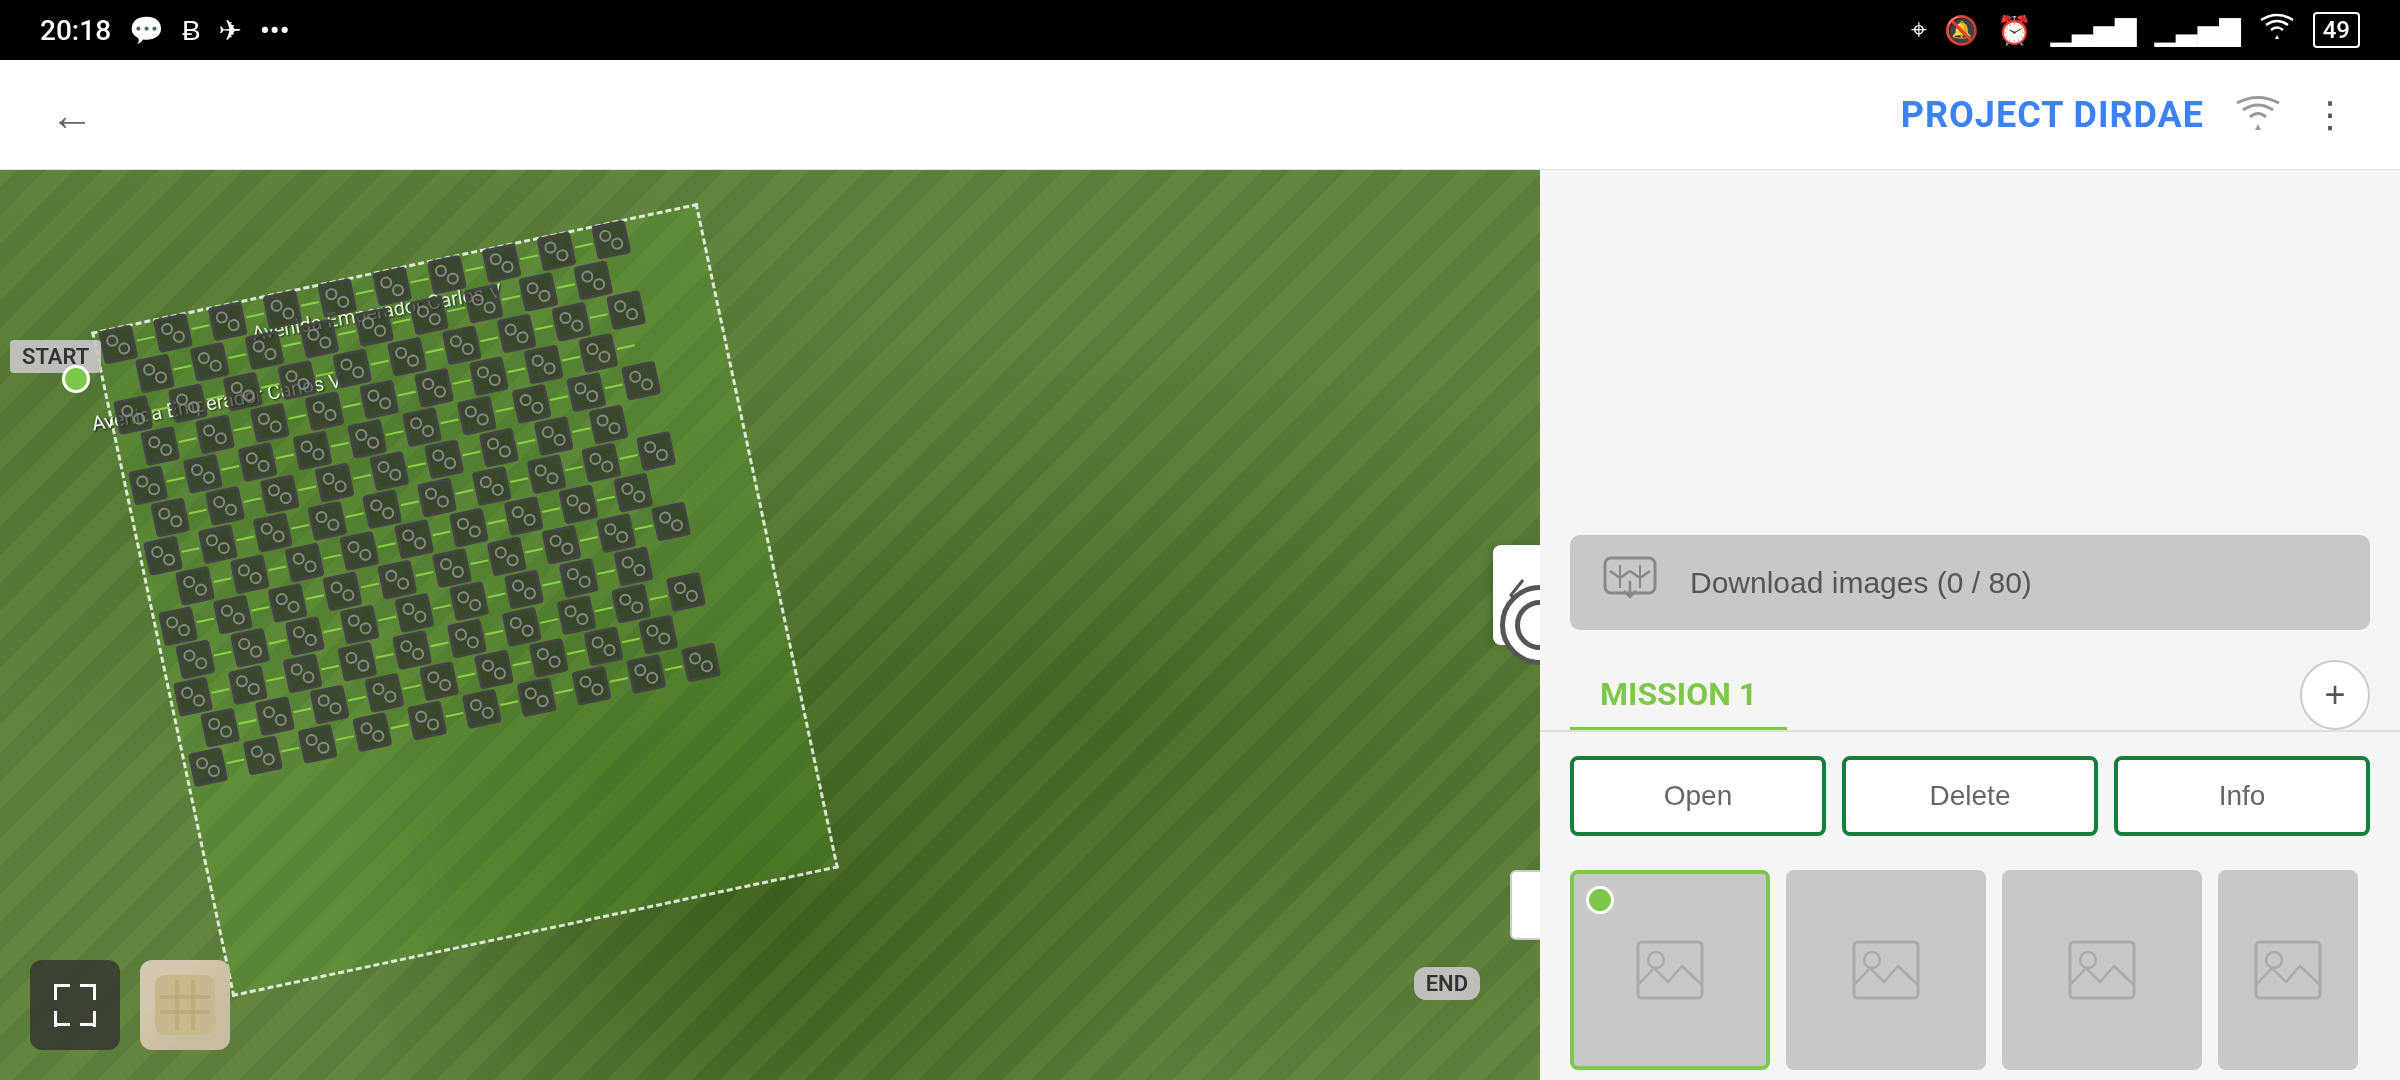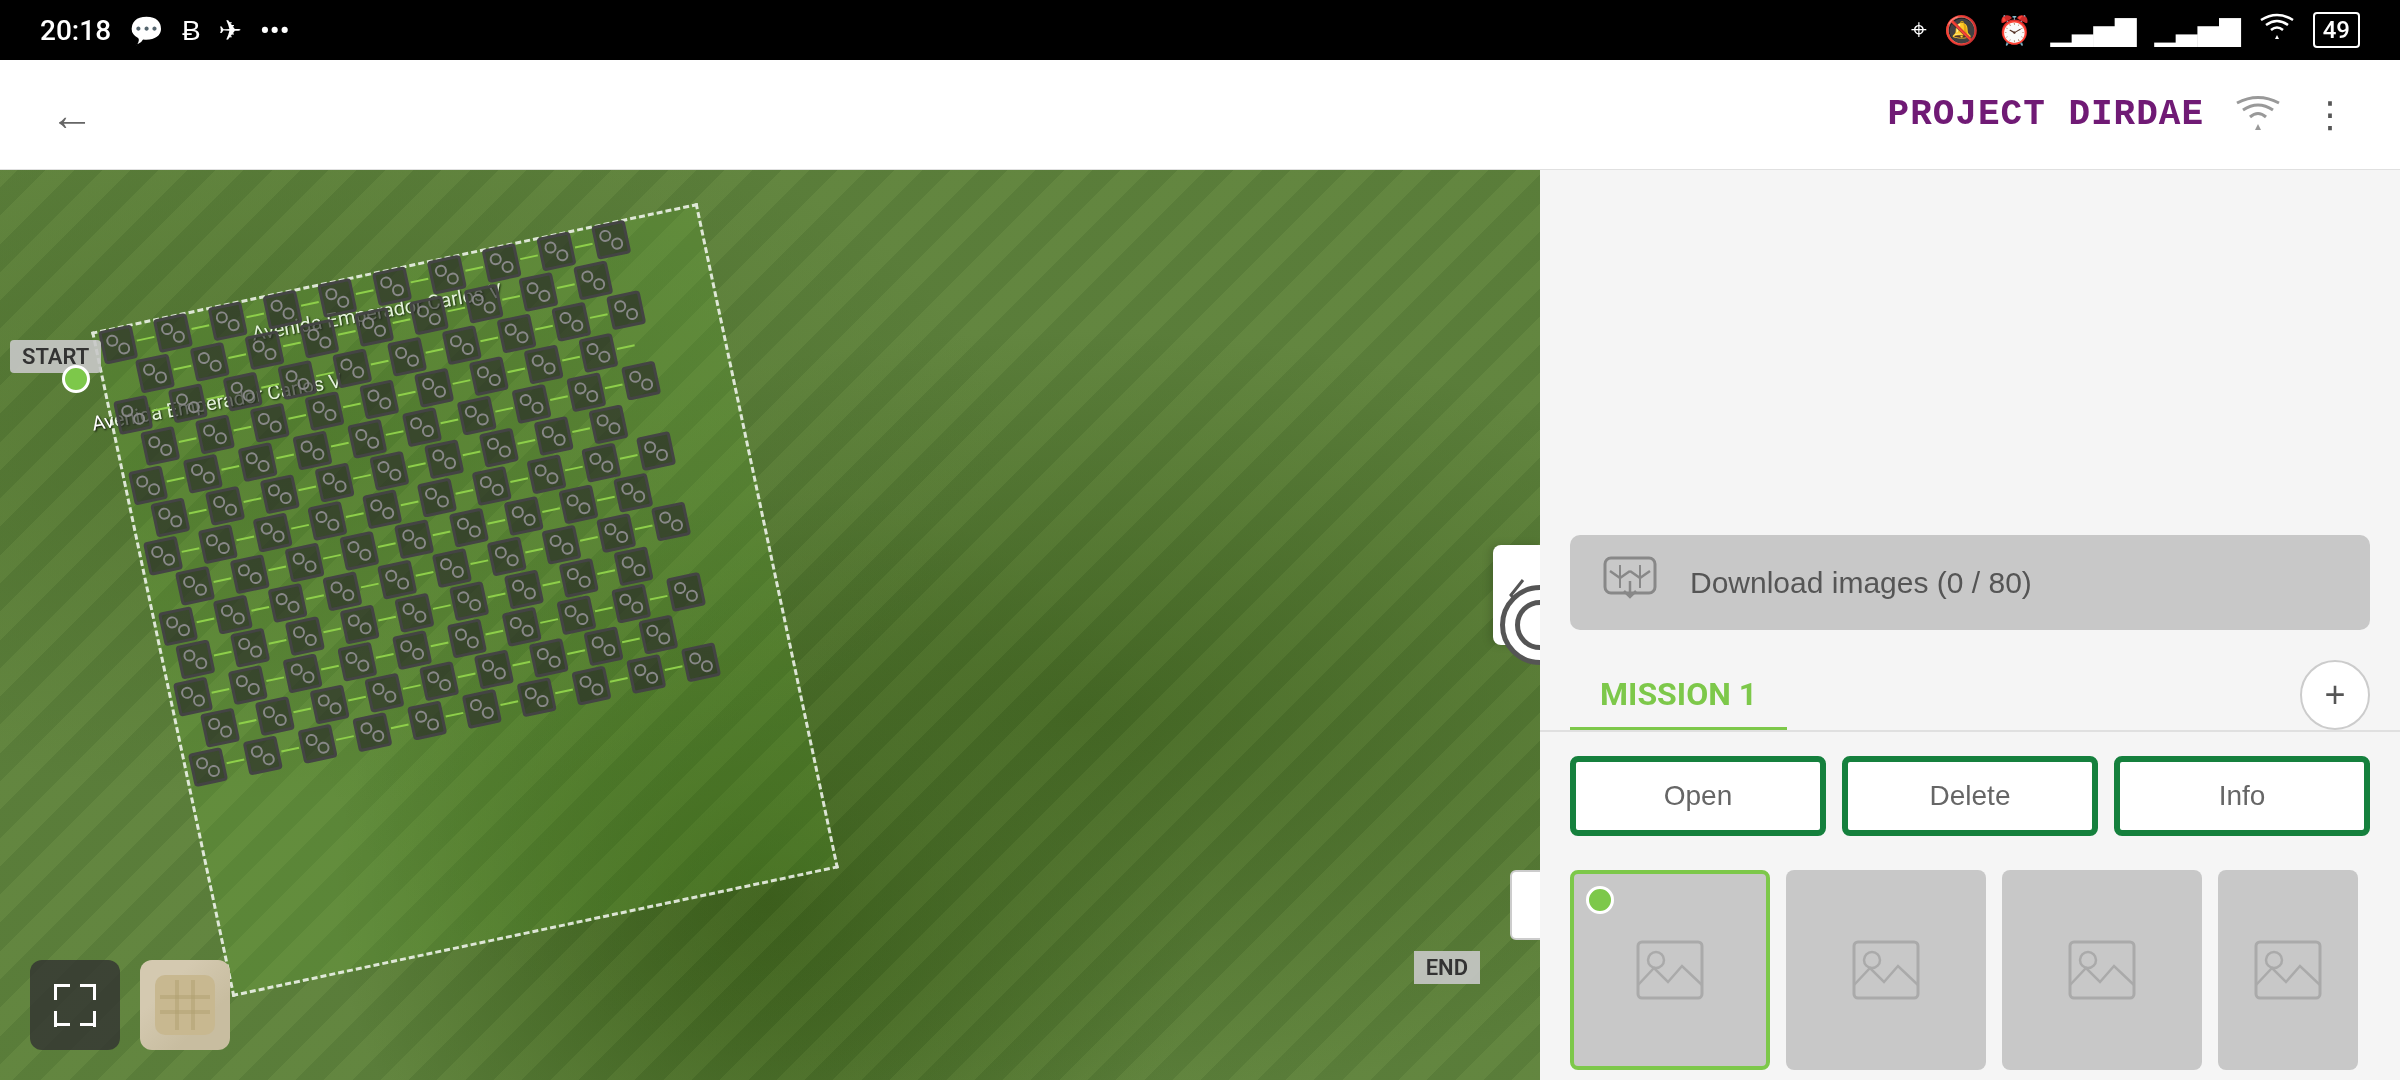--- a/index.html
+++ b/index.html
@@ -54,23 +54,22 @@
       cursor: pointer;
     }
     .top-bar-right {
       display: flex;
       align-items: center;
       gap: 30px;
     }
     .project-title {
       font-size: 36px;
       font-weight: 700;
-      color: #701a75;
+      color: #3b82f6;
       letter-spacing: 1px;
-      font-family: Liberation Mono, monospace;
     }
 
     
     .content-area {
       display: flex;
       flex: 1;
       overflow: hidden;
     }
 
     
@@ -103,28 +102,28 @@
       background: rgba(200,200,200,0.9);
       color: #333;
       font-size: 22px;
       font-weight: 600;
       padding: 4px 12px;
       border-radius: 4px;
     }
 
     .label-end {
       position: absolute;
-      bottom: 96px;
+      bottom: 80px;
       right: 60px;
       background: rgba(200,200,200,0.9);
       color: #333;
       font-size: 22px;
       font-weight: 600;
       padding: 4px 12px;
-      border-radius: 0;
+      border-radius: 12px;
     }
 
     .start-dot {
       position: absolute;
       top: 195px;
       left: 62px;
       width: 28px;
       height: 28px;
       border-radius: 50%;
       background: #7dc84a;
@@ -246,21 +245,21 @@
     
     .mission-actions {
       padding: 24px 30px;
       display: flex;
       gap: 16px;
     }
 
     .mission-btn {
       flex: 1;
       height: 80px;
-      border: 6px solid #15803d;
+      border: 4px solid #15803d;
       border-radius: 8px;
       background: #fff;
       font-size: 28px;
       color: #666;
       cursor: pointer;
     }
 
     
     .thumbnails-row {
       padding: 10px 30px;

